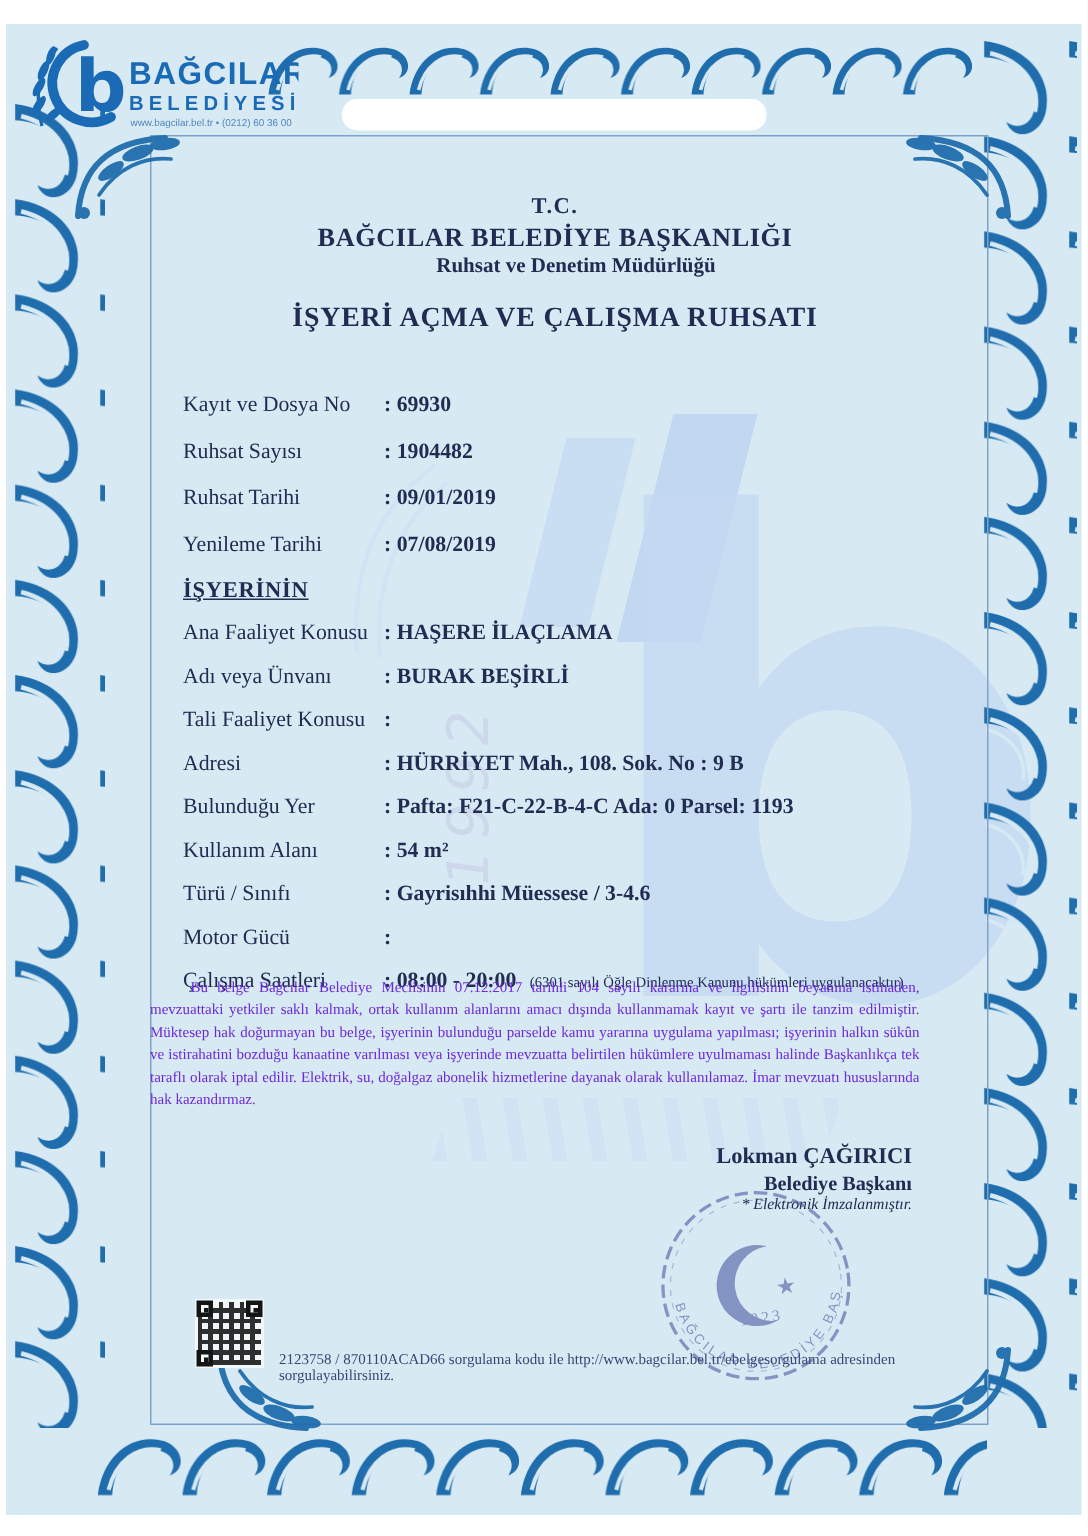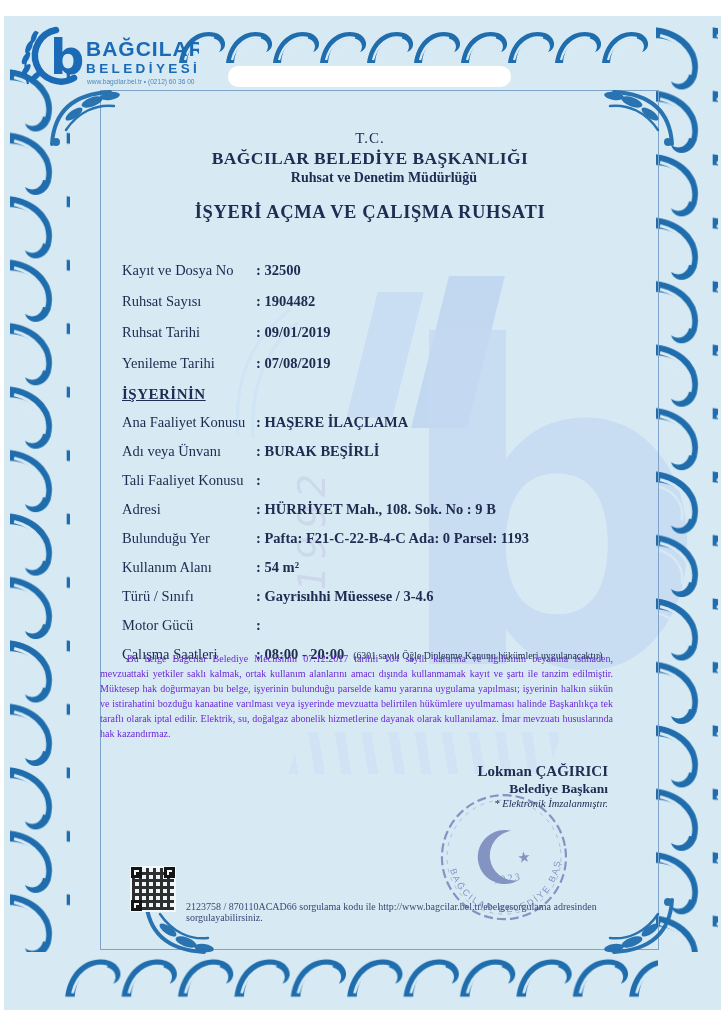--- a/index.html
+++ b/index.html
@@ -12,21 +12,21 @@
   .strip{position:absolute;}
   .inner-rect{position:absolute;left:100px;top:90px;width:557px;height:858px;
               border:1px solid #7fa3c8;}
   .orn{position:absolute;opacity:.95;}
 
   
   .logo{position:absolute;left:14px;top:20px;width:185px;height:72px;}
 
   
   .header{position:absolute;left:100px;top:130px;width:540px;text-align:center;}
-  .h-tc{font-size:15px;font-weight:normal;letter-spacing:1px;}
+  .h-tc{font-size:15px;font-weight:bold;letter-spacing:1px;}
   .h-muni{font-size:17.5px;font-weight:bold;letter-spacing:.4px;margin-top:1px;}
   .h-dept{font-size:14px;font-weight:bold;margin-top:1px;padding-left:28px;}
   .h-doc{font-size:18.5px;font-weight:bold;letter-spacing:.6px;margin-top:16px;}
 
   
   .rows1{position:absolute;left:122px;top:262px;width:470px;}
   .rows1 .row{height:31px;}
   .rows2{position:absolute;left:122px;top:414px;width:500px;}
   .rows2 .row{height:29px;}
   .row{display:flex;align-items:baseline;}
@@ -205,21 +205,21 @@
   <div class="header">
     <div class="h-tc">T.C.</div>
     <div class="h-muni">BAĞCILAR BELEDİYE BAŞKANLIĞI</div>
     <div class="h-dept">Ruhsat ve Denetim Müdürlüğü</div>
     <div class="h-doc">İŞYERİ AÇMA VE ÇALIŞMA RUHSATI</div>
   </div>
 
   <div class="rows1">
     <div class="row">
       <span class="lbl">Kayıt ve Dosya No</span>
-      <span class="val">: 32500</span>
+      <span class="val">: 69930</span>
     </div>
     <div class="row">
       <span class="lbl">Ruhsat Sayısı</span>
       <span class="val">: 1904482</span>
     </div>
     <div class="row">
       <span class="lbl">Ruhsat Tarihi</span>
       <span class="val">: 09/01/2019</span>
     </div>
     <div class="row">

